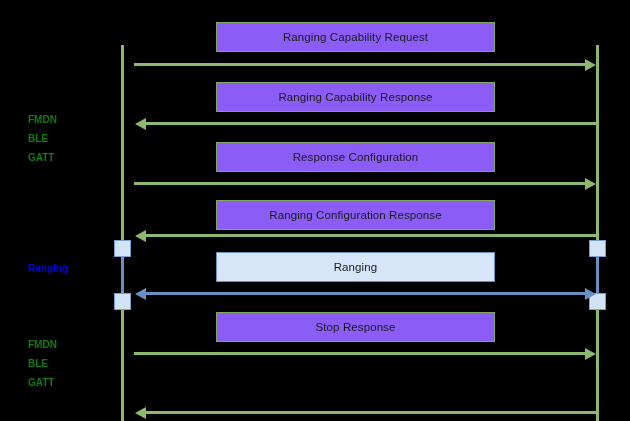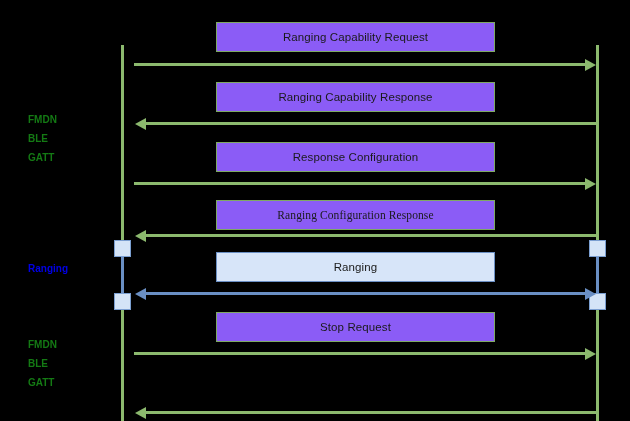--- a/index.html
+++ b/index.html
@@ -141,37 +141,37 @@
     <span class="arrow-head left"></span>
   </div>
 
   <div class="msg-box green" style="top:142px;">
     <span>Response Configuration</span>
   </div>
   <div class="arrow green" style="left:134px;top:182px;width:452px;">
     <span class="arrow-head right"></span>
   </div>
 
-  <div class="msg-box green" style="top:200px;font-family:Liberation Serif, serif;">
+  <div class="msg-box green" style="top:200px;">
     <span>Ranging Configuration Response</span>
   </div>
   <div class="arrow green" style="left:145px;top:234px;width:451px;">
     <span class="arrow-head left"></span>
   </div>
 
   <div class="msg-box blue" style="top:252px;">
     <span>Ranging</span>
   </div>
   <div class="arrow blue" style="left:145px;top:292px;width:441px;">
     <span class="arrow-head left"></span>
     <span class="arrow-head right"></span>
   </div>
 
   <div class="msg-box green" style="top:312px;">
-    <span>Stop Request</span>
+    <span>Stop Response</span>
   </div>
   <div class="arrow green" style="left:134px;top:352px;width:452px;">
     <span class="arrow-head right"></span>
   </div>
 
   <div class="arrow green" style="left:145px;top:411px;width:451px;">
     <span class="arrow-head left"></span>
   </div>
 
 </div>

